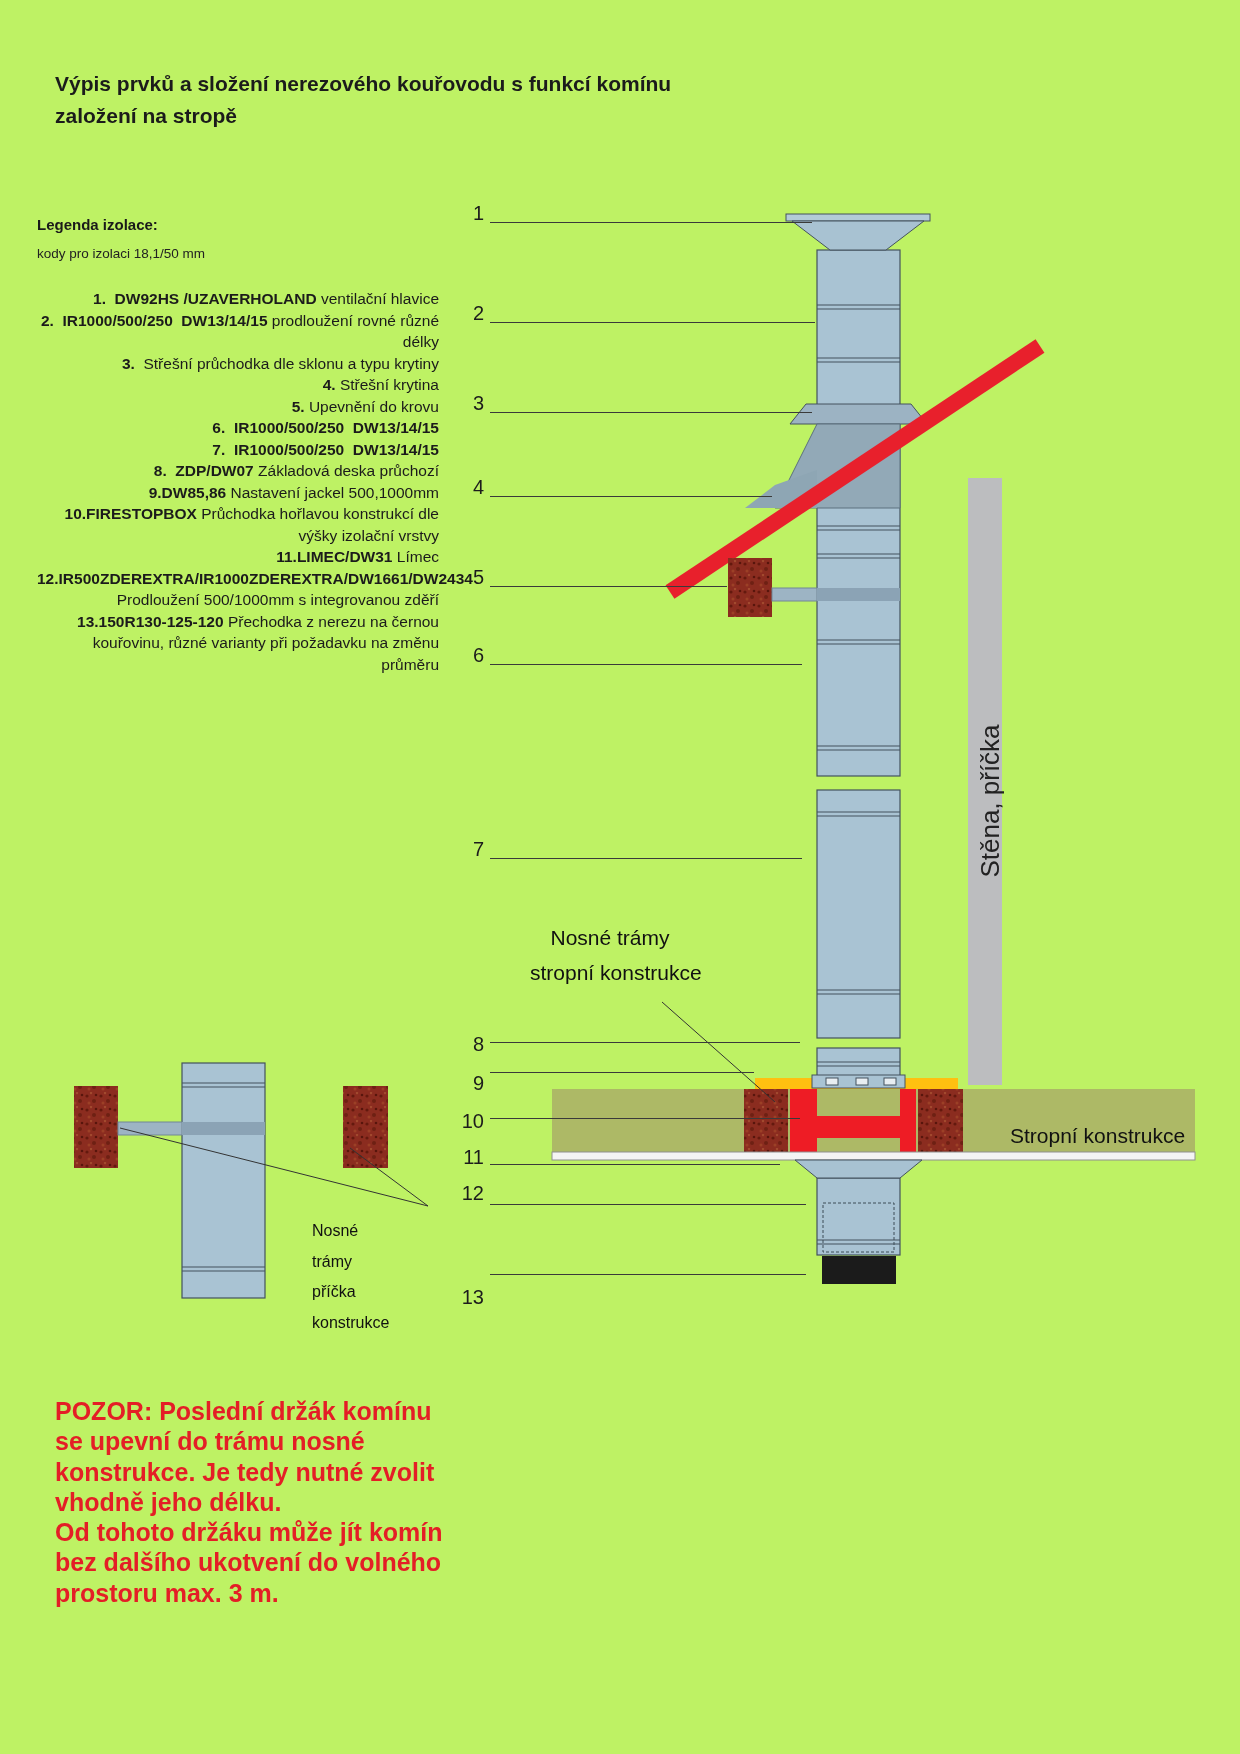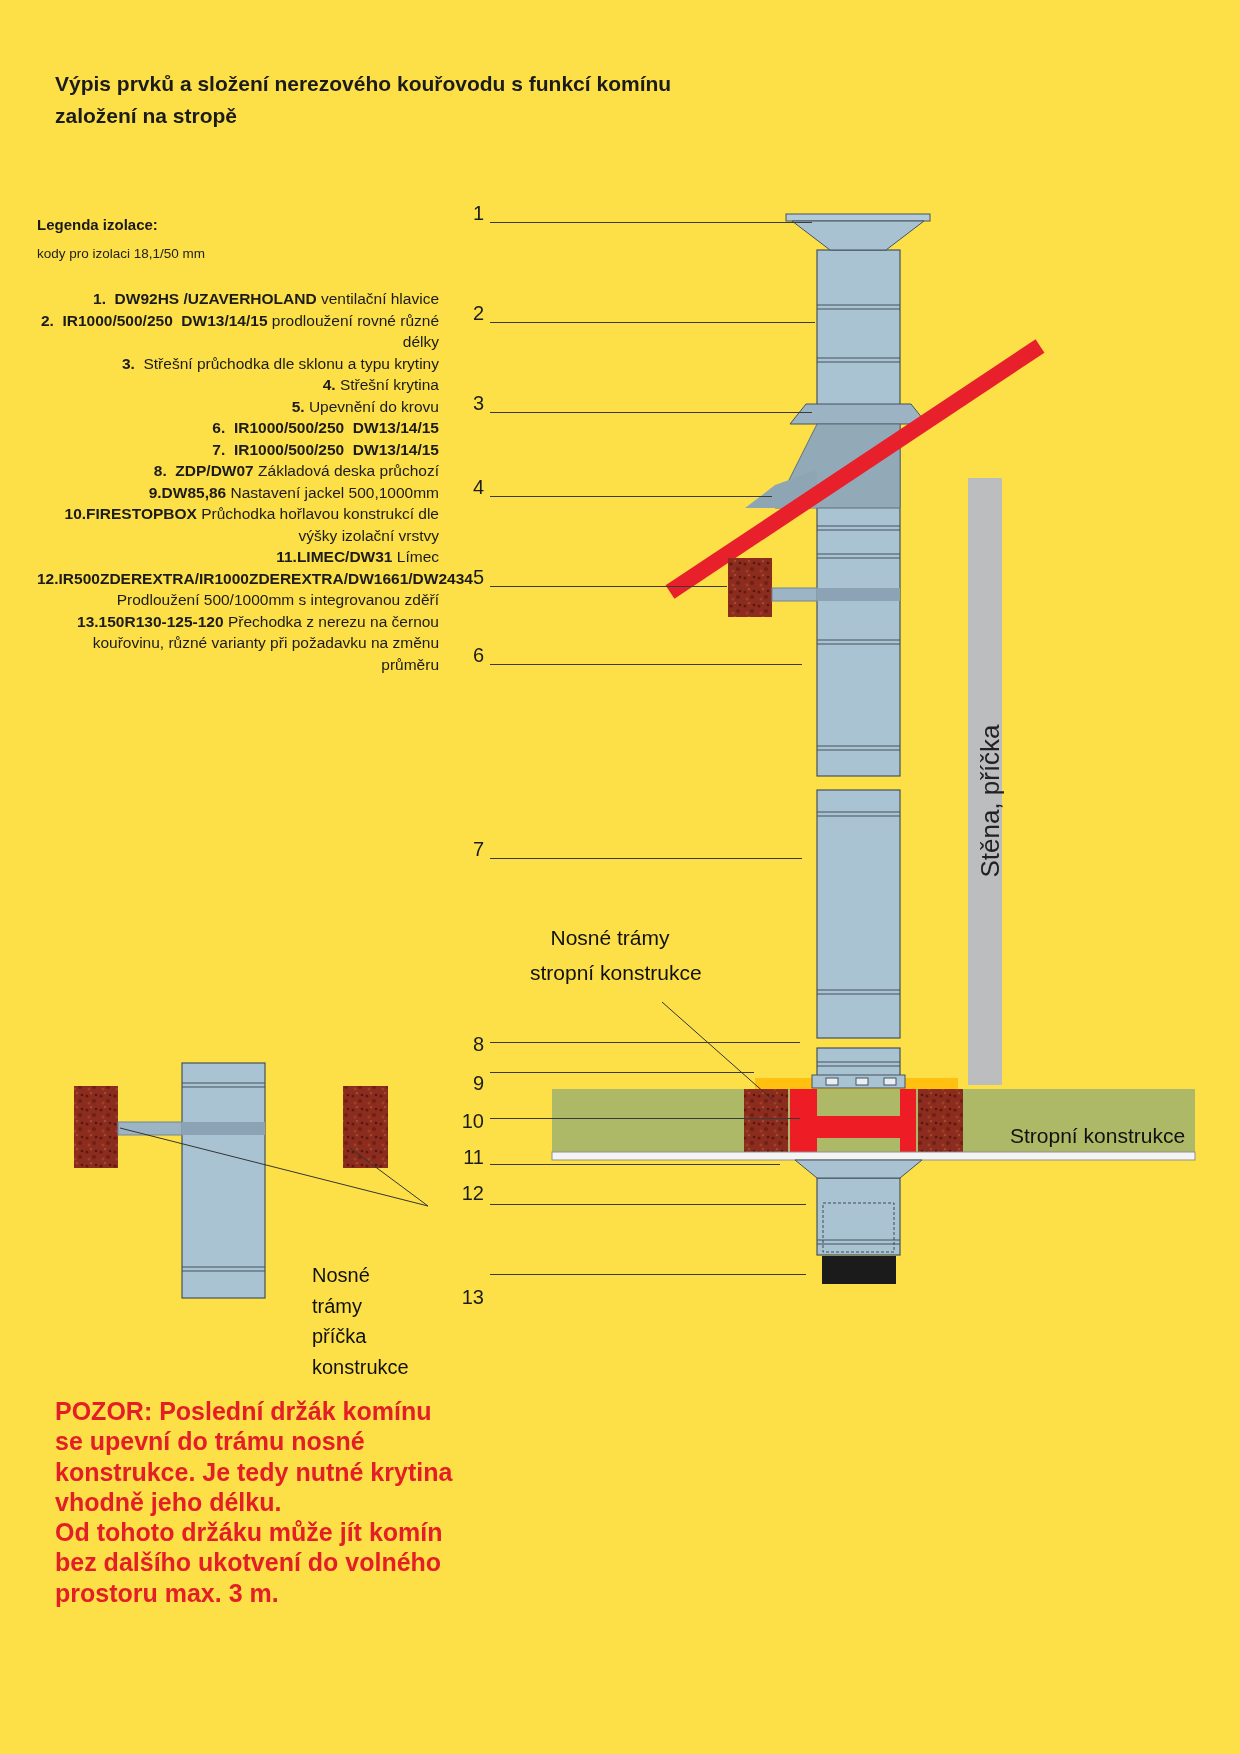--- a/index.html
+++ b/index.html
@@ -1,37 +1,37 @@
 <!DOCTYPE html>
 <html style="--pipe: #a9c3d3; --roof-red: #e8202c; --firestop-red: #ee1c25; --insulation-yellow: #ffc010; --slab-green: #adb966; --wall-gray: #bcbdbf; --wood: #8b2c1f; --warning-red: #e41e26;"><head>
 <meta charset="utf-8">
 <style>
   html,body{margin:0;padding:0;background:#fff;}
   #page{
-    position:relative;width:1240px;height:1754px;background:#fde047;
+    position:relative;width:1240px;height:1754px;background:#bef264;
     font-family:"Liberation Sans",sans-serif;color:#1a1a1a;overflow:hidden;
   }
   .abs{position:absolute;}
   
   .title{left:55px;top:68px;font-size:21px;font-weight:bold;line-height:32px;color:#1b1b1b;}
   .legend-heading{left:37px;top:216px;font-size:15px;font-weight:bold;}
   .legend-sub{left:37px;top:246px;font-size:13.5px;color:#222;}
   #legend-items{left:37px;top:288px;width:402px;font-size:15.5px;line-height:21.5px;color:#1b1b1b;text-align:right;}
   .legend-item b{font-weight:bold;}
   .warning{left:55px;top:1396px;font-size:25px;font-weight:bold;line-height:30.3px;color:var(--warning-red,#e41e26);}
   
   .wall-label{
     left:975px;top:912px;width:222px;height:30px;
     transform:rotate(-90deg);transform-origin:0 0;
     font-size:26px;color:#222;text-align:center;white-space:nowrap;
   }
   .slab-label{left:1010px;top:1124px;font-size:21px;color:#111;white-space:nowrap;}
   .ceiling-beams-label{left:530px;top:920px;width:160px;text-align:center;
     font-size:21px;line-height:35px;color:#111;white-space:nowrap;}
-  .roof-beams-label{left:312px;top:1216px;font-size:20px;line-height:30.6px;color:#111;margin-top:44px;}
+  .roof-beams-label{left:312px;top:1216px;font-size:16px;line-height:30.6px;color:#111;}
   
   .callout-num{position:absolute;width:50px;text-align:right;font-size:20px;color:#1c1c1c;}
   .callout-line{position:absolute;height:1px;background:#3a3a3a;}
   svg{position:absolute;left:0;top:0;}
   .pipe{fill:var(--pipe,#a9c3d3);stroke:#44525e;stroke-width:1.2;}
   .joint{stroke:#44525e;stroke-width:1.1;}
   .ptr{stroke:#333;stroke-width:1;}
 </style>
 </head>
 <body>
@@ -198,20 +198,20 @@
       <div class="callout-line" style="left: 490px; top: 1164px; width: 290px;"></div>
       <div class="callout-num" style="left: 434px; top: 1182px;">12</div>
       <div class="callout-line" style="left: 490px; top: 1204px; width: 316px;"></div>
       <div class="callout-num" style="left: 434px; top: 1250px; margin-top: 36px;">13</div>
       <div class="callout-line" style="left: 490px; top: 1274px; width: 316px;"></div>
     </div>
 
   <div class="abs warning">
     <div>POZOR: Poslední držák komínu</div>
     <div>se upevní do trámu nosné</div>
-    <div>konstrukce. Je tedy nutné krytina</div>
+    <div>konstrukce. Je tedy nutné zvolit</div>
     <div>vhodně jeho délku.</div>
     <div>Od tohoto držáku může jít komín</div>
     <div>bez dalšího ukotvení do volného</div>
     <div>prostoru max. 3 m.</div>
   </div>
 
 </div>
 
 </body></html>

